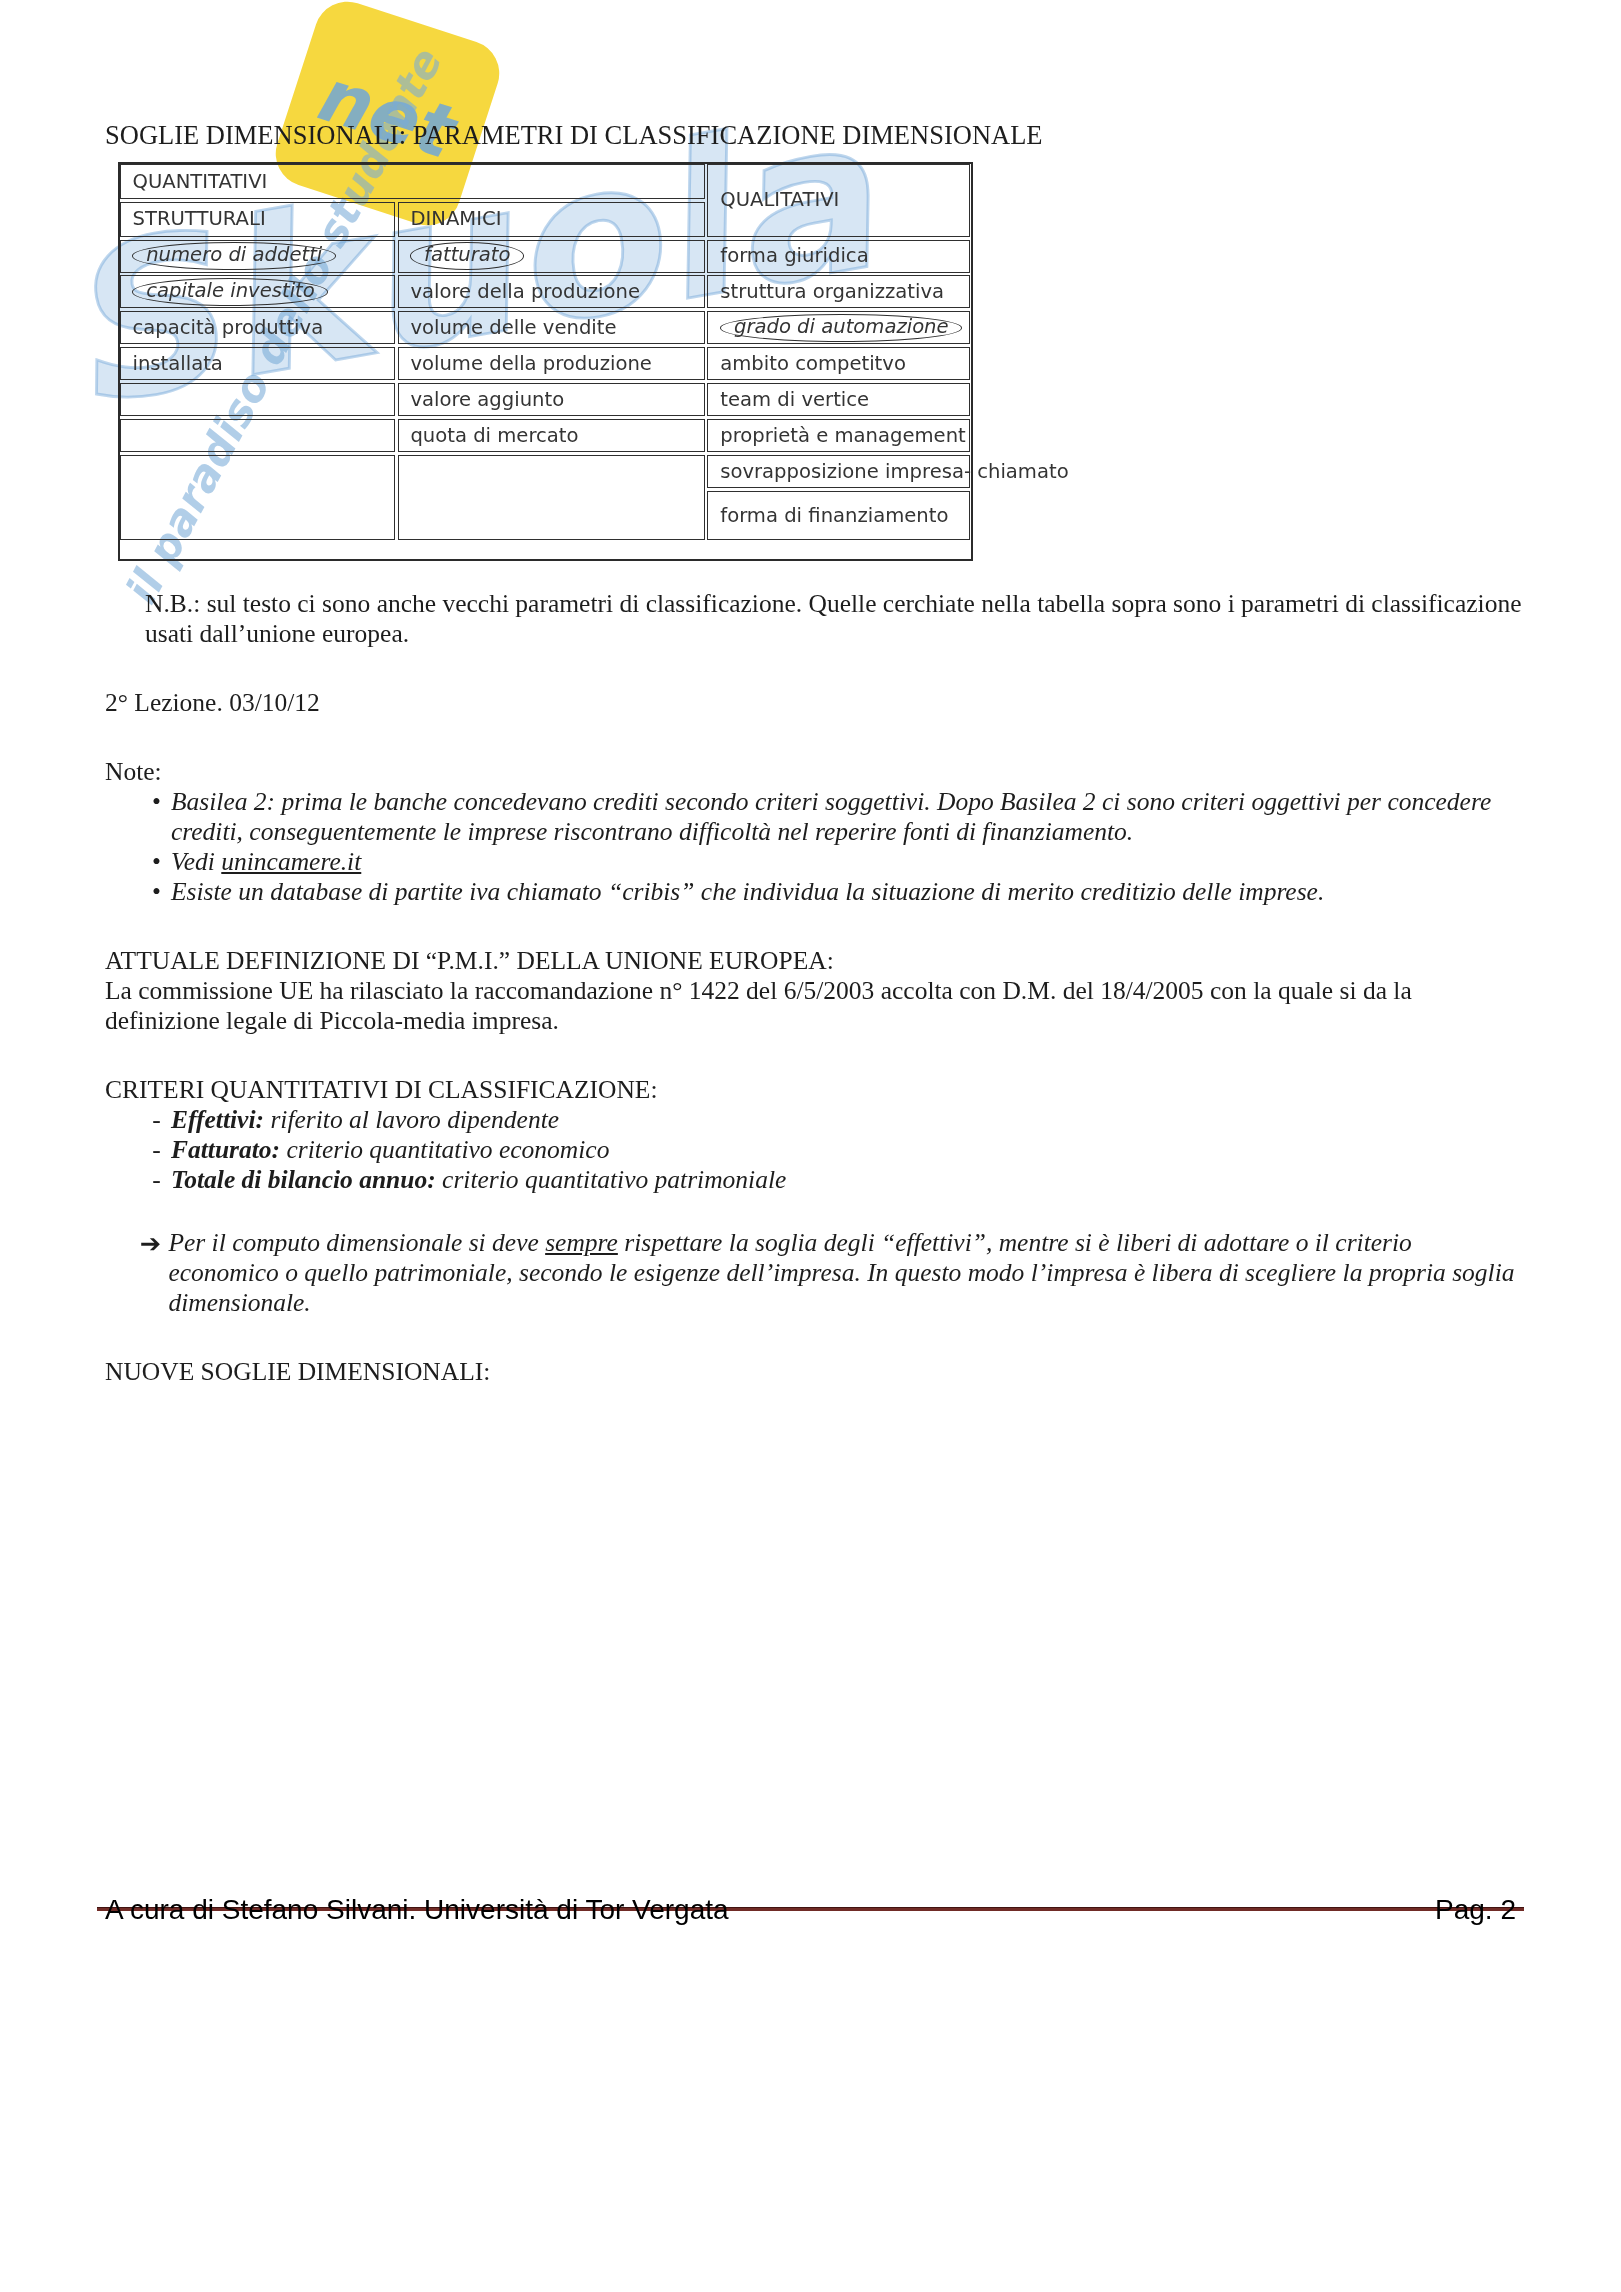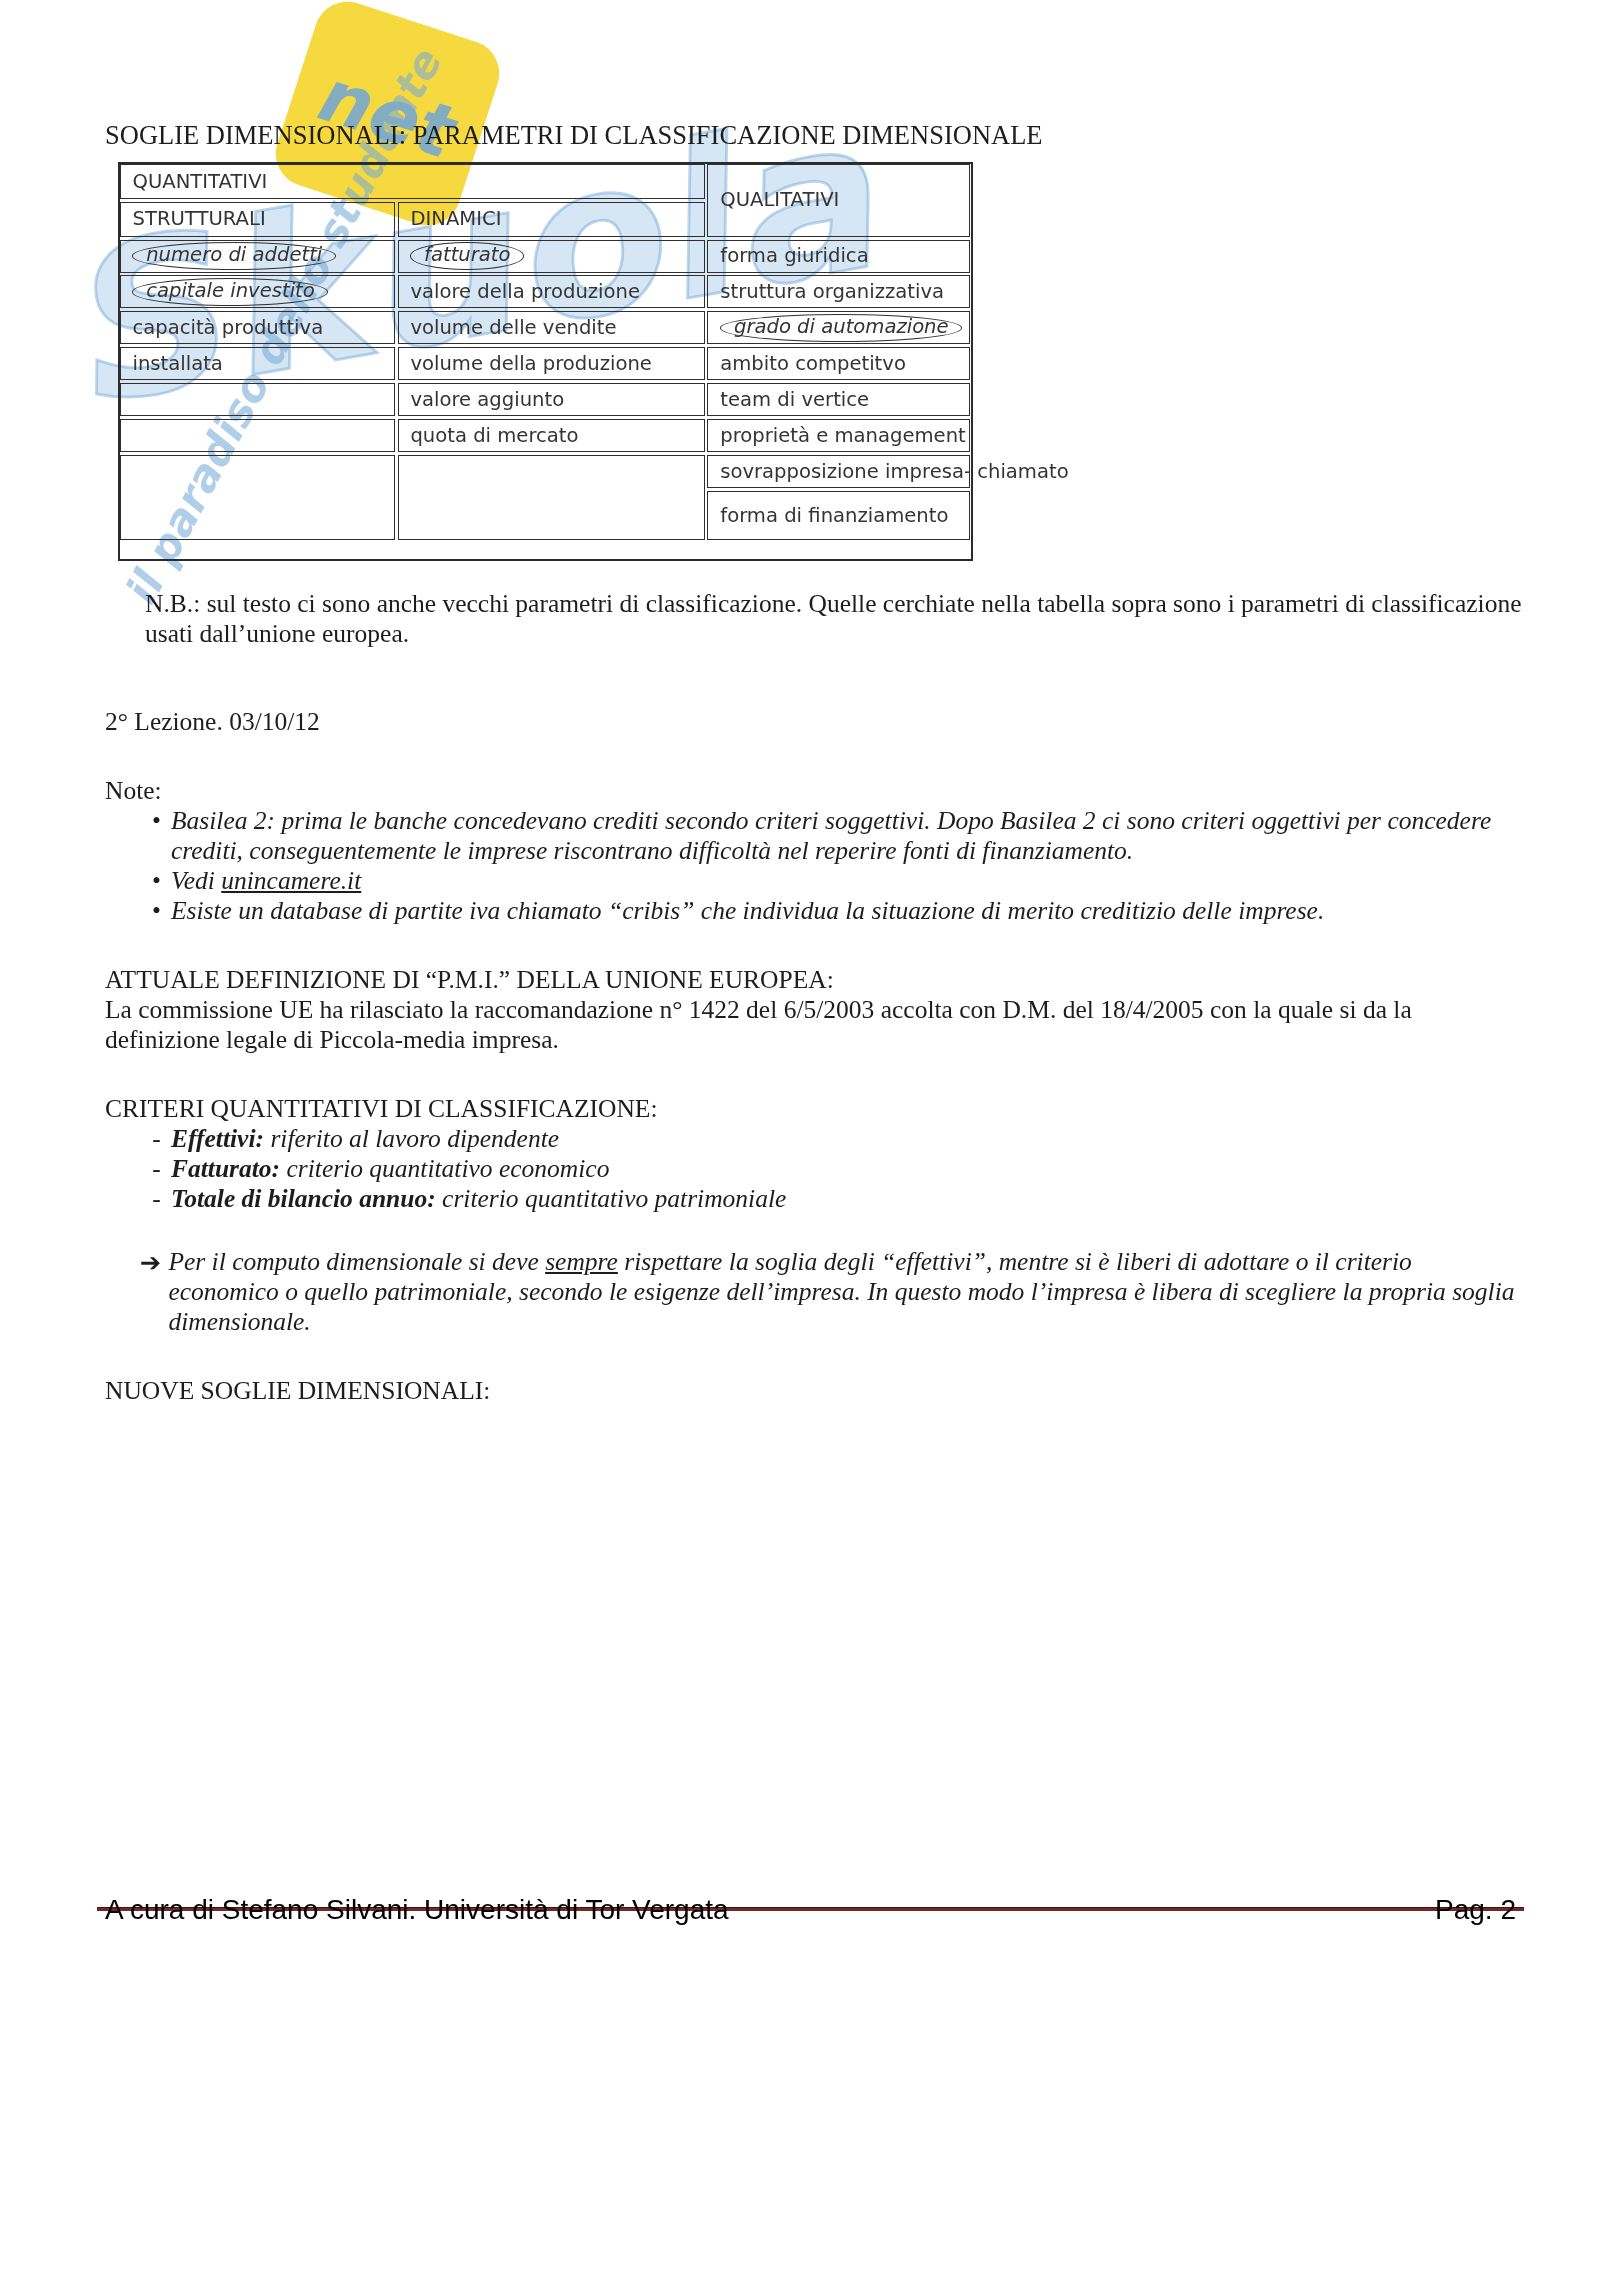--- a/index.html
+++ b/index.html
@@ -82,21 +82,21 @@
   .circled {
     display:inline-block;
     border:1.6px solid #2f2f2f;
     border-radius:50%;
     padding:1px 12.7px 2.9px;
     font-style:italic;
   }
 
   
   .nb { margin-top:27.4px;margin-left:40px; }
-  .lesson { margin-top:58px; }
+  .lesson { margin-top:39px; }
   .notes-label { margin-top:39px; }
   .section-gap { margin-top:39px; }
   .arrow-gap { margin-top:33px; }
 
   .li { display:flex; }
   .li .marker {
     flex:0 0 29px; margin-left:37px; text-align:center;
   }
   .li .text { flex:1;font-style:italic; }
   .li .marker.arrow { flex:0 0 36px; margin-left:27.4px; font-family:"DejaVu Sans", sans-serif; }

